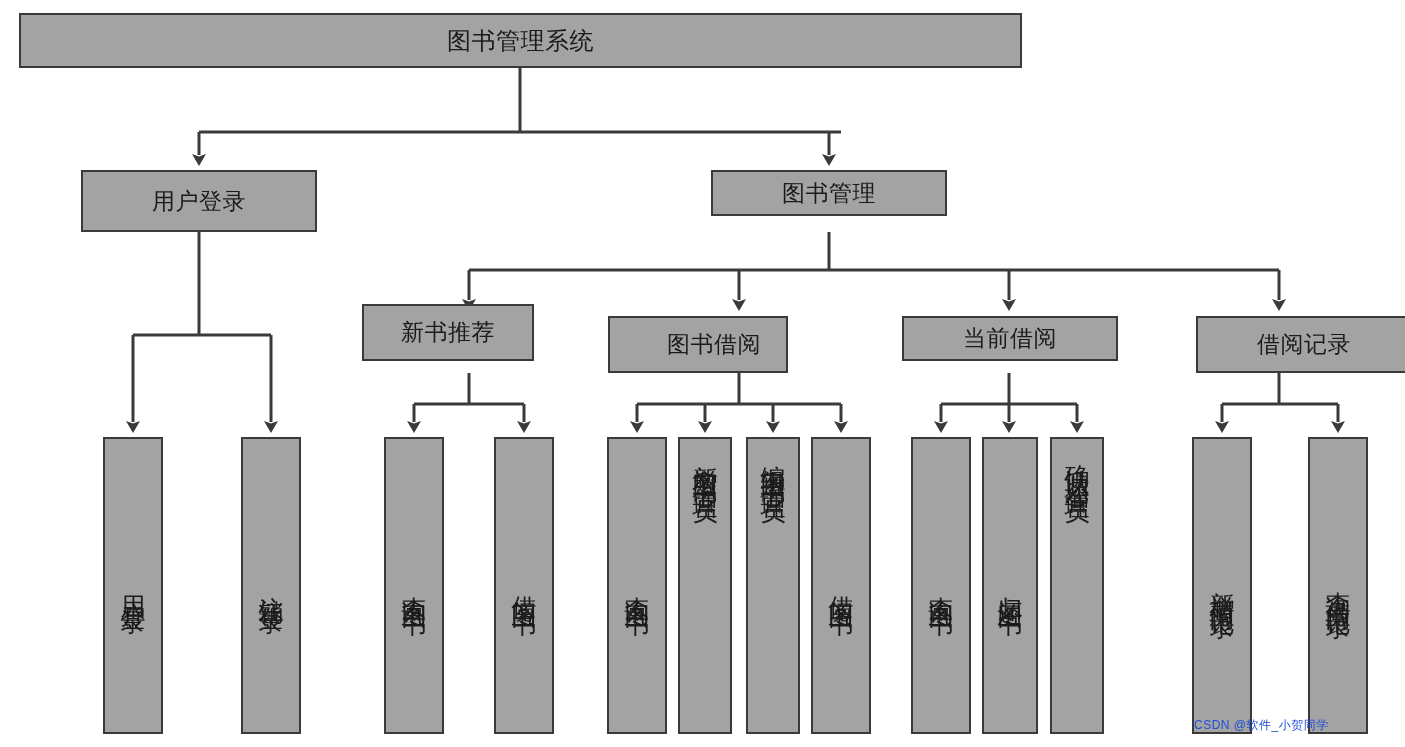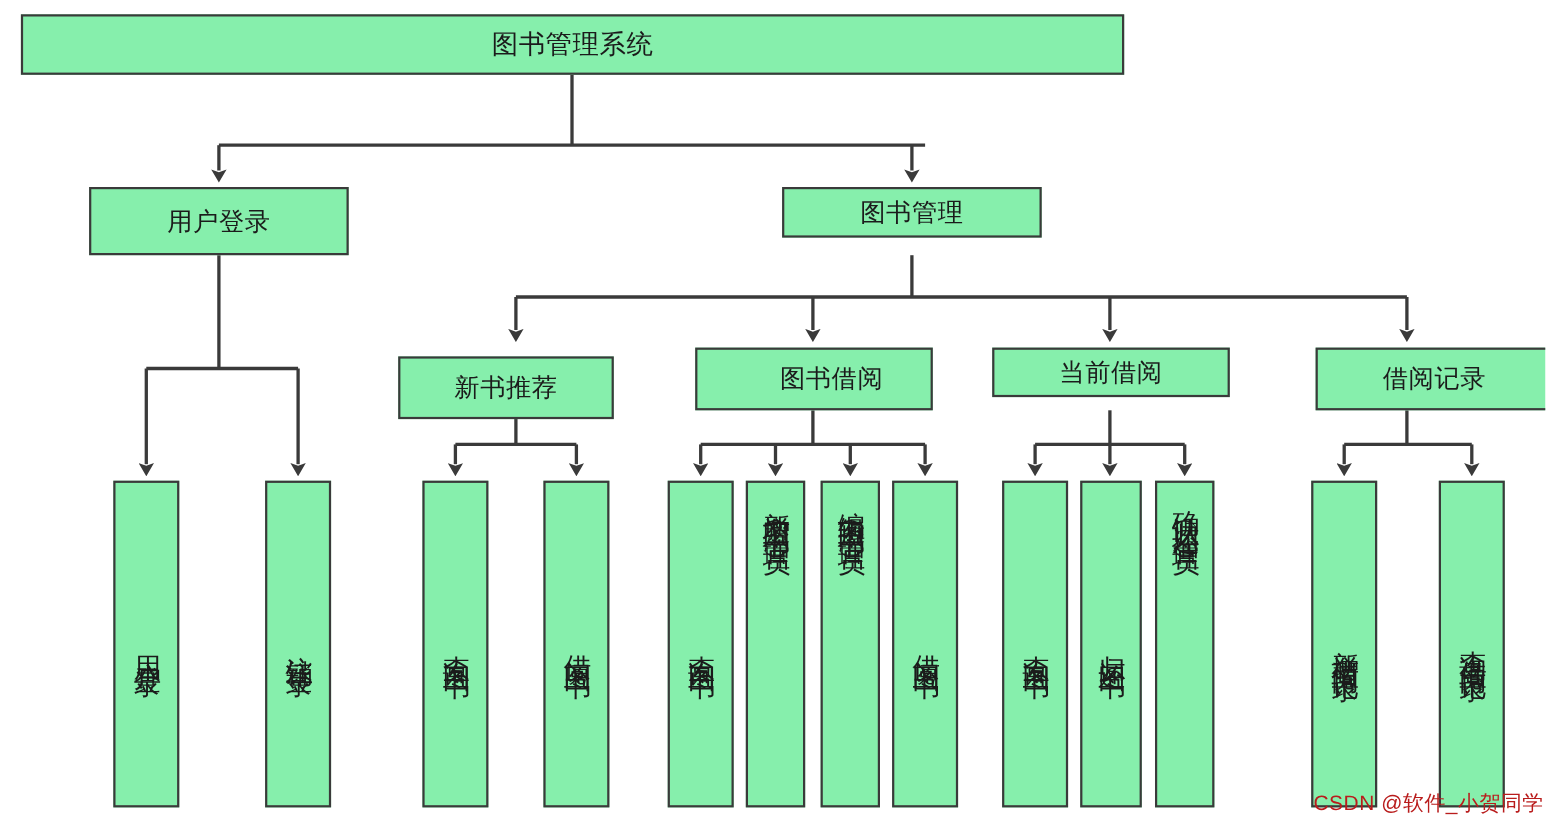--- a/index.html
+++ b/index.html
@@ -24,21 +24,21 @@
     left: 0;
     top: 0;
     width: 1405px;
     height: 747px;
     pointer-events: none;
   }
   .node {
     position: absolute;
     box-sizing: border-box;
     border: 2px solid #3a3a3a;
-    background: #86efac;
+    background: #a3a3a3;
     display: flex;
     align-items: center;
     justify-content: center;
     color: #1b1b1b;
   }
   .node-label {
     display: block;
     text-align: center;
     line-height: 1.15;
     white-space: nowrap;
@@ -64,22 +64,22 @@
     line-height: 1.0;
     letter-spacing: 5px;
     white-space: nowrap;
   }
   .node.leaf.centered {
     align-items: center;
     padding-top: 0;
   }
   .watermark {
     position: absolute;
-    font-size: 19px;
-    color: #b91c1c;
+    font-size: 12px;
+    color: #1d4ed8;
     white-space: nowrap;
     letter-spacing: 0.5px;
   }
 </style>
 </head>
 <body>
 
 <div id="canvas">
 
   <svg id="wires" viewBox="0 0 1405 747" width="1405" height="747" xmlns="http://www.w3.org/2000/svg">
@@ -138,25 +138,25 @@
   </div>
 
   <div class="node horiz" style="left:81px; top:170px; width:236px; height:62px;">
     <span class="node-label">用户登录</span>
   </div>
 
   <div class="node horiz" style="left:711px; top:170px; width:236px; height:46px;">
     <span class="node-label">图书管理</span>
   </div>
 
-  <div class="node horiz" style="left:362px; top:324px; width:196px; height:57px;">
+  <div class="node horiz" style="left:362px; top:304px; width:172px; height:57px;">
     <span class="node-label">新书推荐</span>
   </div>
 
-  <div class="node horiz" style="left:632px; top:316px; width:216px; height:57px;padding-left:32px;">
+  <div class="node horiz" style="left:608px; top:316px; width:180px; height:57px;padding-left:32px;">
     <span class="node-label">图书借阅</span>
   </div>
 
   <div class="node horiz" style="left:902px; top:316px; width:216px; height:45px;">
     <span class="node-label">当前借阅</span>
   </div>
 
   <div class="node horiz" style="left:1172px; top:316px; width:216px; height:57px;margin-left:24px;">
     <span class="node-label">借阅记录</span>
   </div>

